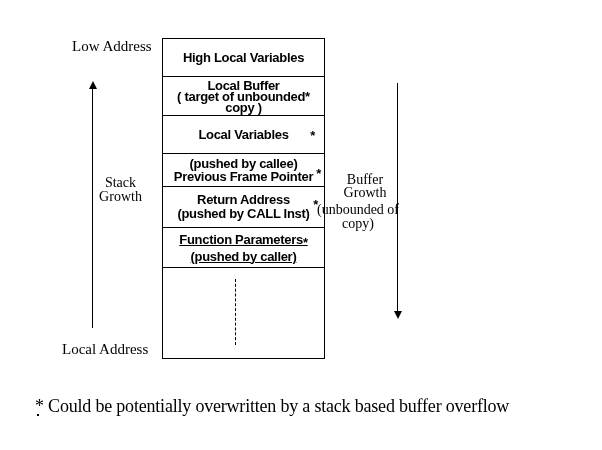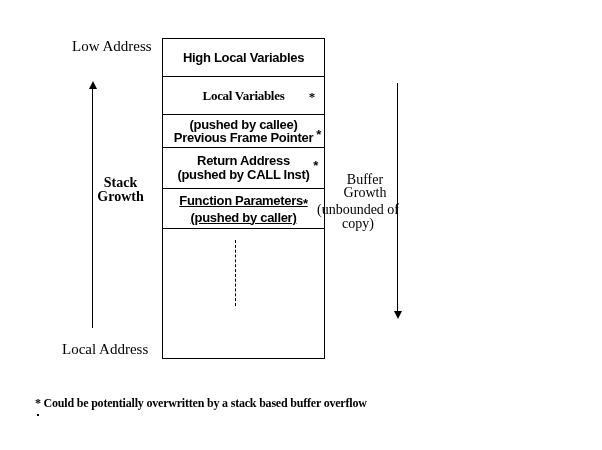--- a/index.html
+++ b/index.html
@@ -19,55 +19,55 @@
   .vline.left-arrow{left:92px;top:88px;height:240px;}
   .vline.right-arrow{left:397px;top:83px;height:230px;}
   .tri{position:absolute;width:0;height:0;}
   .tri.up{left:89px;top:81px;border-left:4px solid transparent;border-right:4px solid transparent;border-bottom:8px solid #000;}
   .tri.down{left:394px;top:311px;border-left:4px solid transparent;border-right:4px solid transparent;border-top:8px solid #000;}
   
   .growth{
     position:absolute;text-align:center;font-family:"Liberation Serif",serif;
     font-size:14px;line-height:14px;white-space:nowrap;
   }
-  .growth.stack{left:93px;top:176px;width:55px;font-weight:bold;}
+  .growth.stack{left:93px;top:176px;width:55px;}
   .growth.buffer{left:328px;top:173px;width:74px;line-height:13px;}
   .growth.direction{left:314px;top:203px;width:88px;font-size:14px;line-height:14px;}
   
   .stack-box{
     position:absolute;left:162px;top:38px;width:163px;height:321px;
     border:1px solid #000;box-sizing:border-box;display:flex;flex-direction:column;
     background:#fff;
   }
   .row{
     position:relative;box-sizing:border-box;border-bottom:1px solid #000;
     font-family:"Liberation Sans",sans-serif;font-weight:bold;font-size:13px;
     letter-spacing:-0.3px;text-align:center;display:flex;flex-direction:column;
     justify-content:center;line-height:13px;
   }
   .r1{height:38px;}
   .r2{height:39px;line-height:11px;}
-  .r3{height:38px;font-family:Liberation Serif, serif;}
+  .r3{height:38px;}
   .r4{height:33px;line-height:13px;}
   .r5{height:41px;line-height:14px;text-align:center;}
   .r6{height:40px;line-height:17px;text-decoration:underline;}
   .r7{flex:1;border-bottom:none;}
   .star{position:absolute;font-size:13px;font-weight:bold;}
   .r3 .star{right:9px;top:13px;}
   .r4 .star{right:3px;top:13px;}
   .r5 .star{right:6px;top:11px;}
   .star.inline{position:relative;top:3px;margin-left:0px;}
   .dotted{
     position:absolute;left:72px;top:11px;height:66px;width:0;
     border-left:1px dashed #000;
   }
   
   .footnote{
     position:absolute;left:35px;top:396px;
-    font-family:"Liberation Serif",serif;font-weight:bold;font-size:12px;
+    font-family:"Liberation Serif",serif;font-weight:normal;font-size:18px;
     letter-spacing:-0.2px;white-space:nowrap;
   }
   .stray-dot{position:absolute;left:37px;top:414px;width:2px;height:2px;background:#000;}
 </style>
 </head>
 <body>
 
 <div class="canvas">
 
   <div class="addr low">Low Address</div>
@@ -79,20 +79,25 @@
     <div>Stack</div>
     <div>Growth</div>
   </div>
 
   <div class="stack-box">
 
     <div class="row r1">
       <div>High Local Variables</div>
     </div>
 
+    <div class="row r2">
+      <div>Local Buffer</div>
+      <div>( target of unbounded*</div>
+      <div>copy )</div>
+    </div>
 
     <div class="row r3">
       <div>Local Variables</div>
       <span class="star">*</span>
     </div>
 
     <div class="row r4">
       <div>(pushed by callee)</div>
       <div>Previous Frame Pointer</div>
       <span class="star">*</span>

